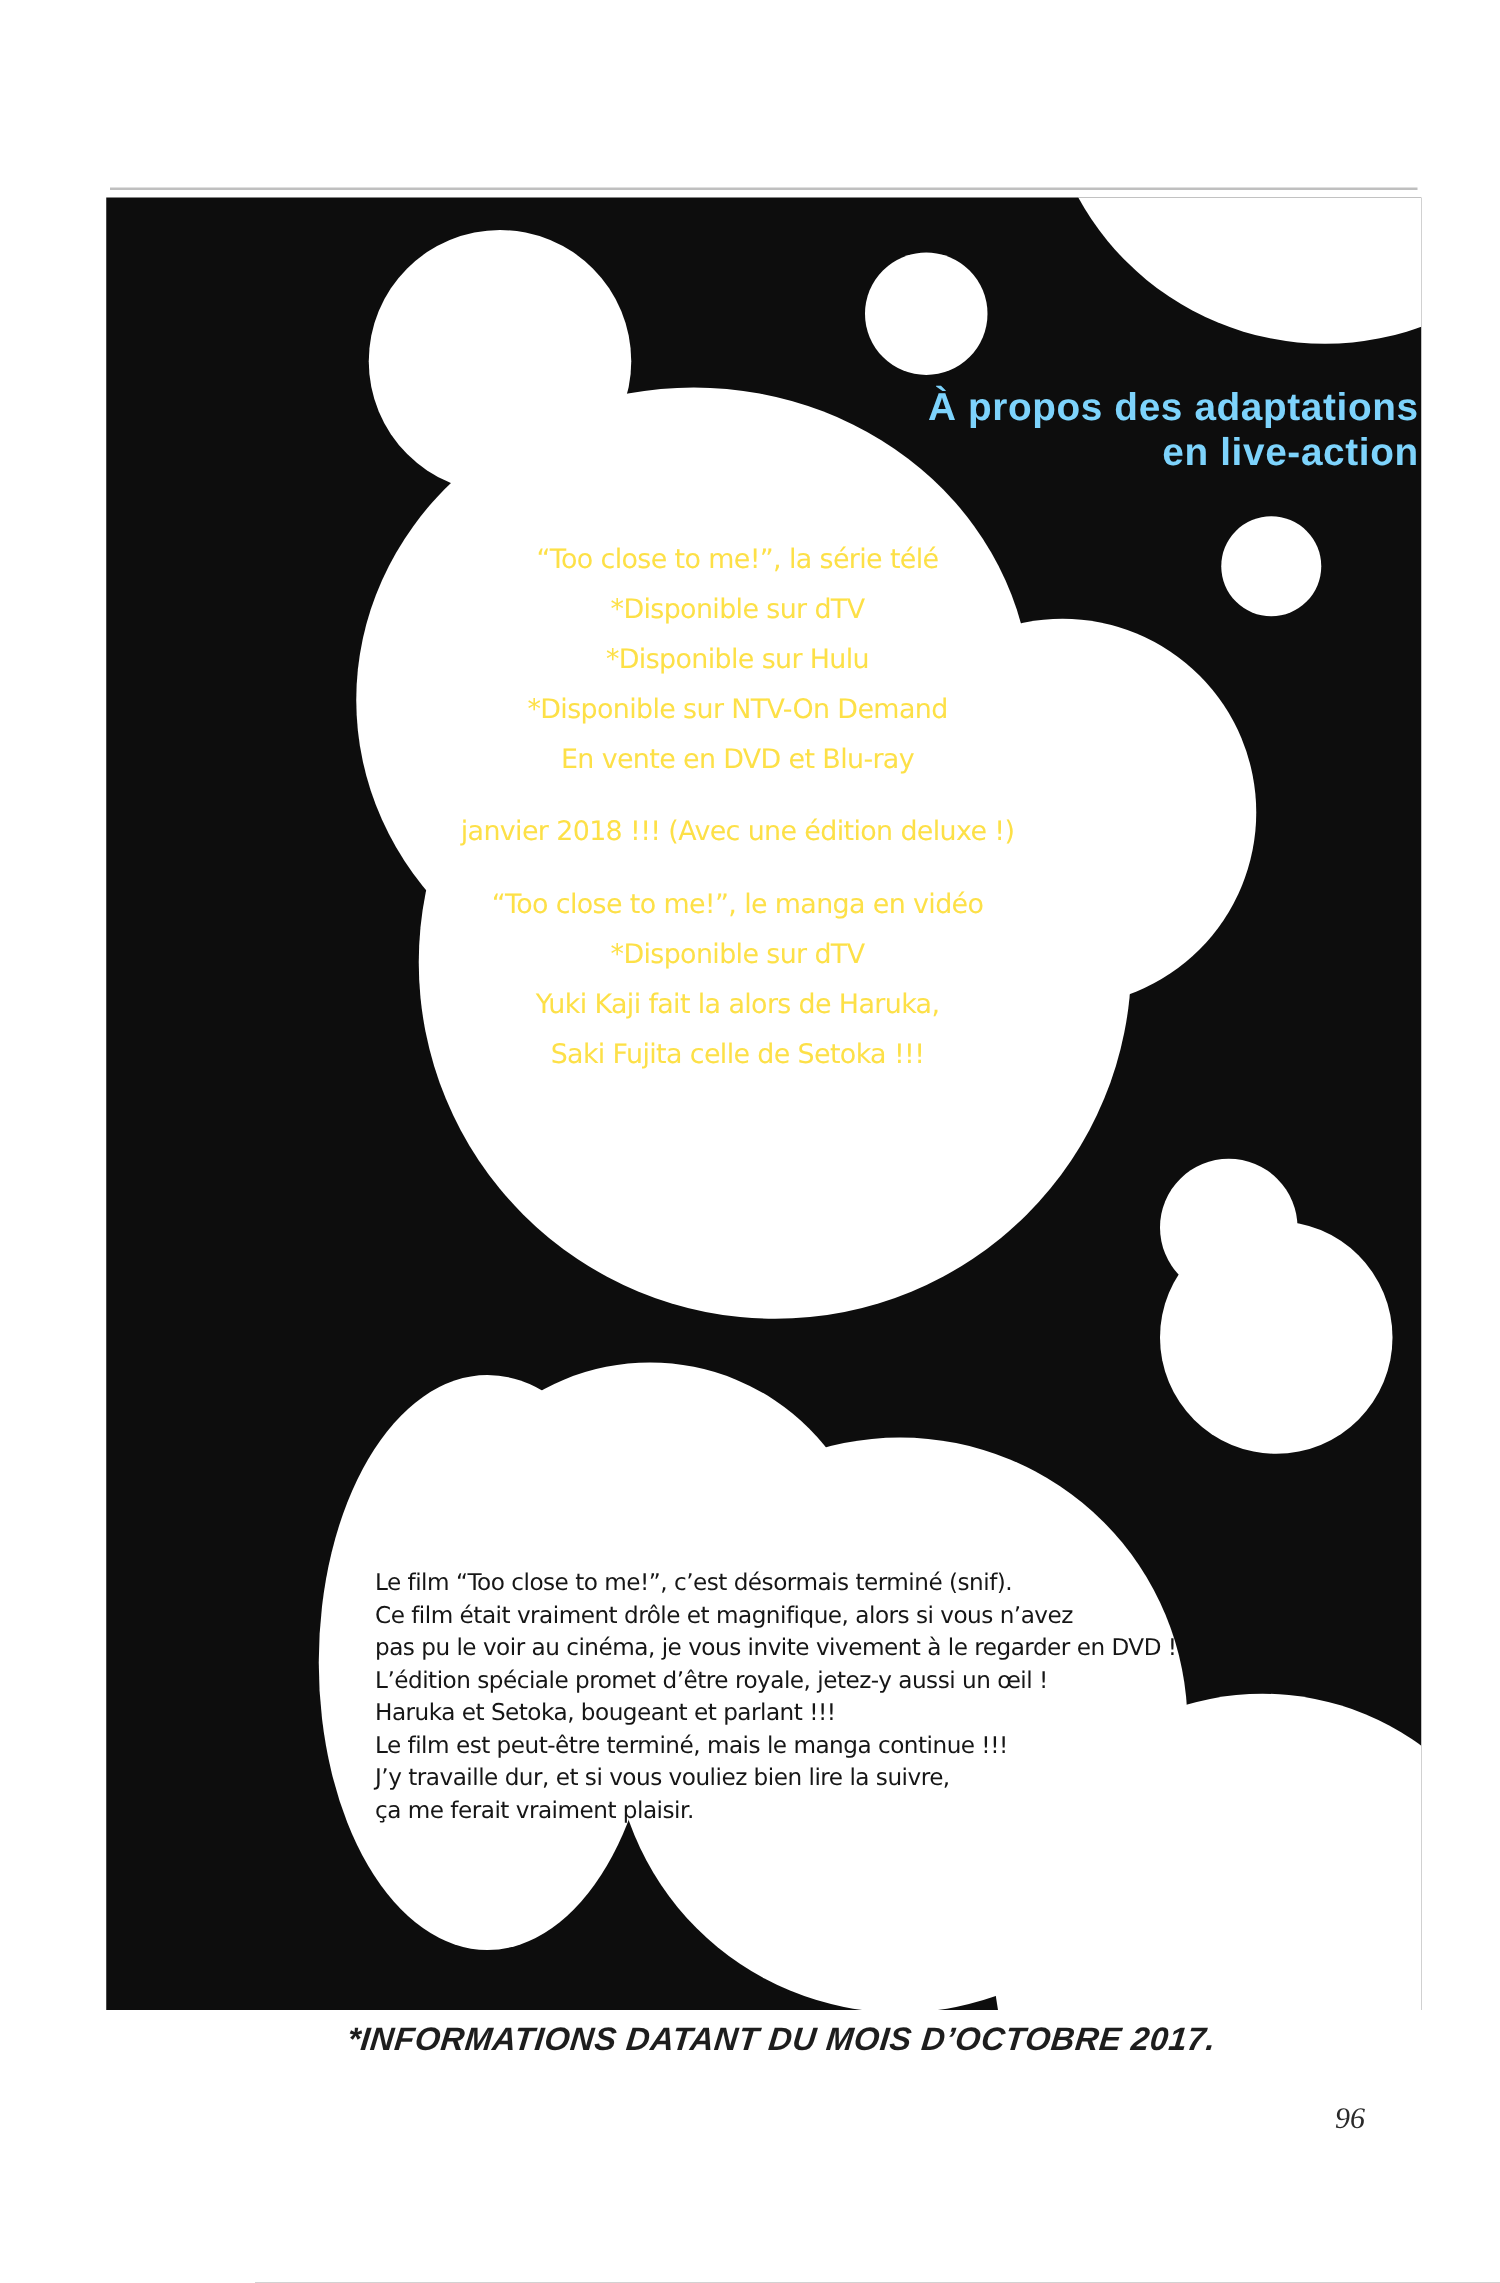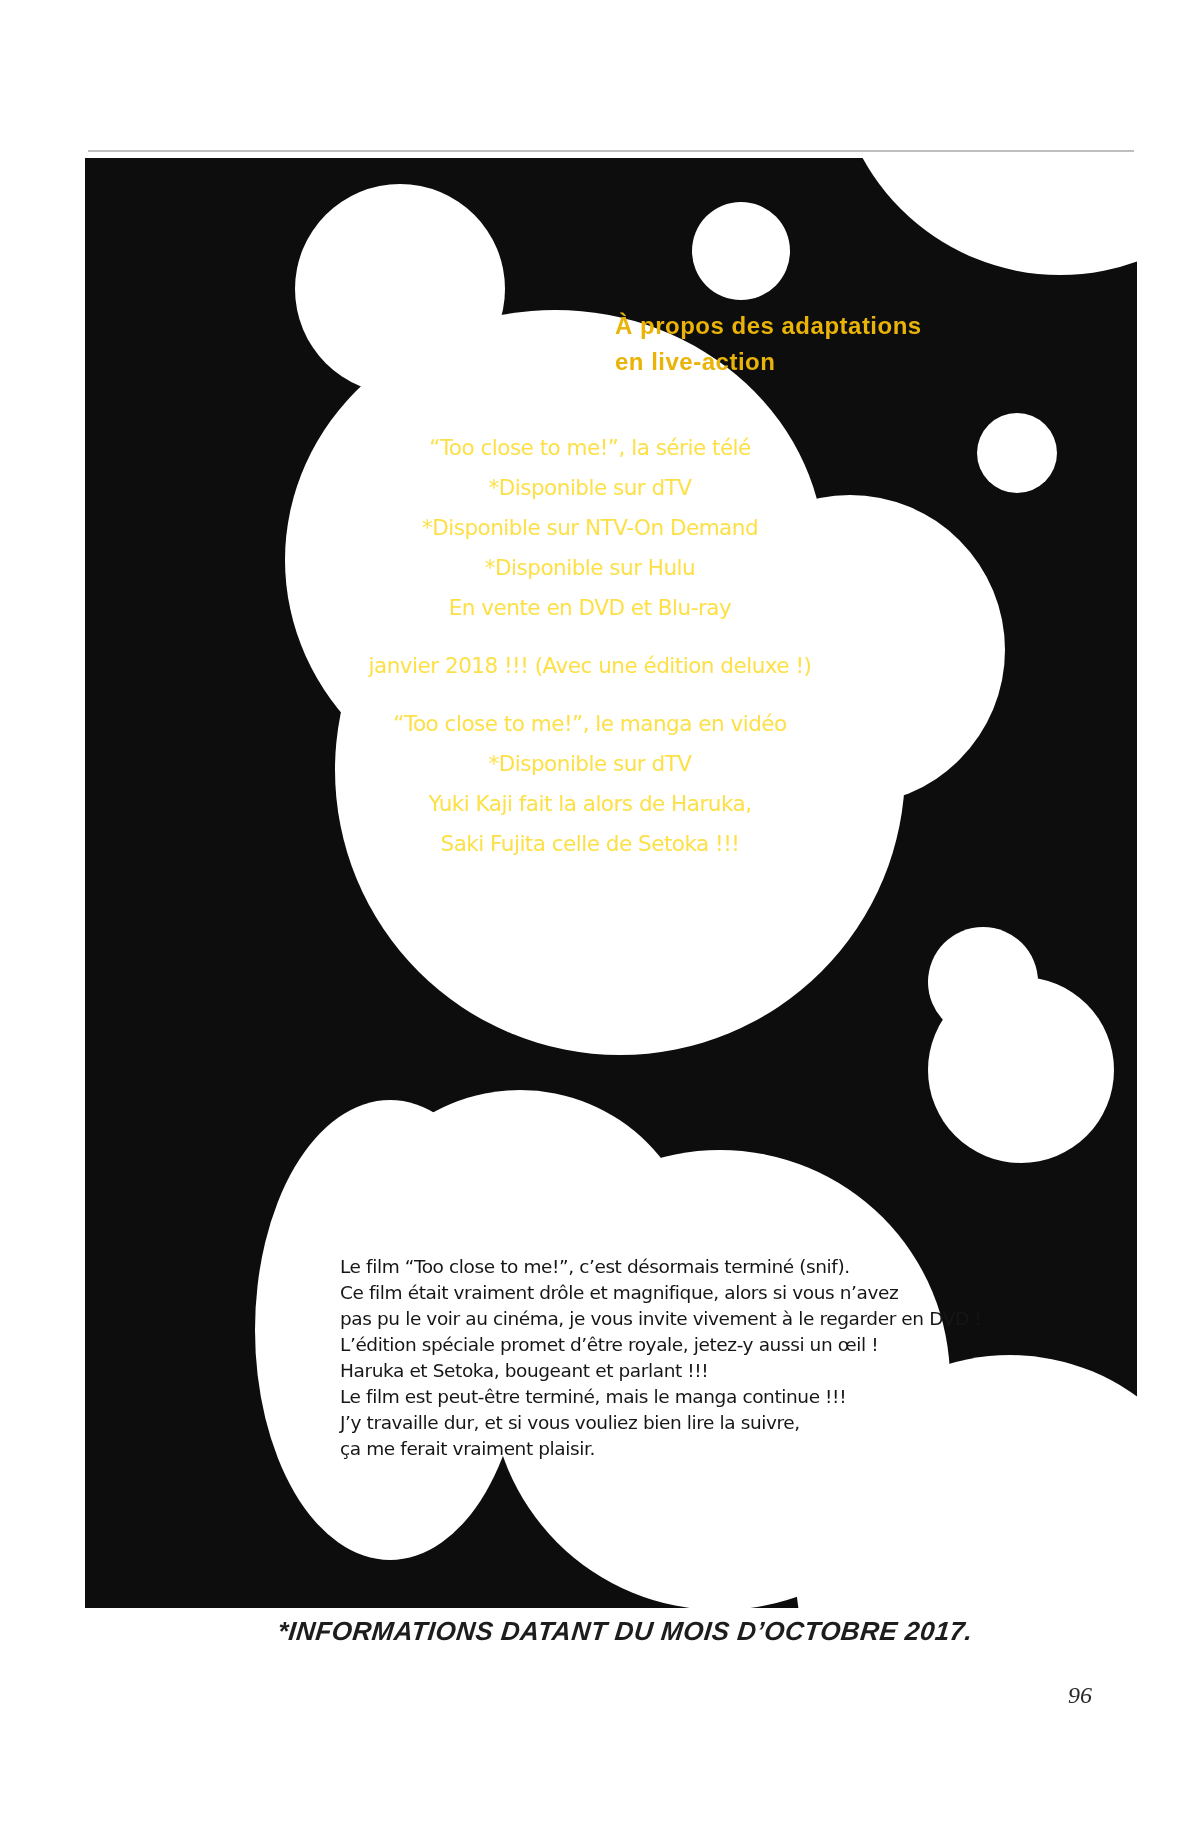--- a/index.html
+++ b/index.html
@@ -30,42 +30,41 @@
   .c-rightsmall{left:892px;top:255px; width:80px; height:80px;}
   .c-snow-s    {left:843px;top:769px; width:110px;height:110px;}
   .c-snow-b    {left:843px;top:819px; width:186px;height:186px;}
   .c-bot-oval  {left:170px;top:942px; width:270px;height:460px;}
   .c-bot-mid   {left:255px;top:932px; width:360px;height:360px;}
   .c-bot-right {left:405px;top:992px; width:460px;height:460px;}
   .c-bot-corner{left:710px;top:1197px;width:430px;height:430px;}
 
   .adaptation-title{
     position:absolute;left:530px;top:150px;width:520px;
-    text-align:left;
-    color:#eab308;
+    text-align:right;
+    color:#7dd3fc;
     font-family:"Liberation Sans",sans-serif;
     font-weight:bold;
-    font-size:24px;line-height:36px;
+    font-size:31px;line-height:36px;
     letter-spacing:0.5px;
   }
   .main-text{
     position:absolute;left:175px;top:270px;width:660px;
     text-align:center;
     color:#fde047;
     font-size:21.5px;line-height:40px;
     letter-spacing:-0.5px;
   }
   .main-text .sec{margin:0 0 18px 0;}
   .bottom-text{
     position:absolute;left:215px;top:1096px;width:700px;
     text-align:left;
     color:#161616;
     font-size:18.5px;line-height:26px;
     letter-spacing:-0.4px;
-    margin-left:40px;
   }
   .footnote{
     position:absolute;left:278px;top:1616px;
     color:#1d1d1d;
     font-family:"Liberation Sans",sans-serif;
     font-weight:bold;font-style:italic;
     font-size:26px;
     letter-spacing:0.5px;
     transform:skewX(-6deg);
     white-space:nowrap;
@@ -106,22 +105,22 @@
 
     <div class="adaptation-title">
       <div>À propos des adaptations</div>
       <div>en live-action</div>
     </div>
 
     <div class="main-text">
       <div class="sec">
         <div class="ln">“Too close to me!”, la série télé</div>
         <div class="ln">*Disponible sur dTV</div>
+        <div class="ln">*Disponible sur Hulu</div>
         <div class="ln">*Disponible sur NTV-On Demand</div>
-        <div class="ln">*Disponible sur Hulu</div>
         <div class="ln">En vente en DVD et Blu-ray</div>
       </div>
       <div class="sec">
         <div class="ln">janvier 2018 !!! (Avec une édition deluxe !)</div>
       </div>
       <div class="sec">
         <div class="ln">“Too close to me!”, le manga en vidéo</div>
         <div class="ln">*Disponible sur dTV</div>
         <div class="ln">Yuki Kaji fait la alors de Haruka,</div>
         <div class="ln">Saki Fujita celle de Setoka !!!</div>

